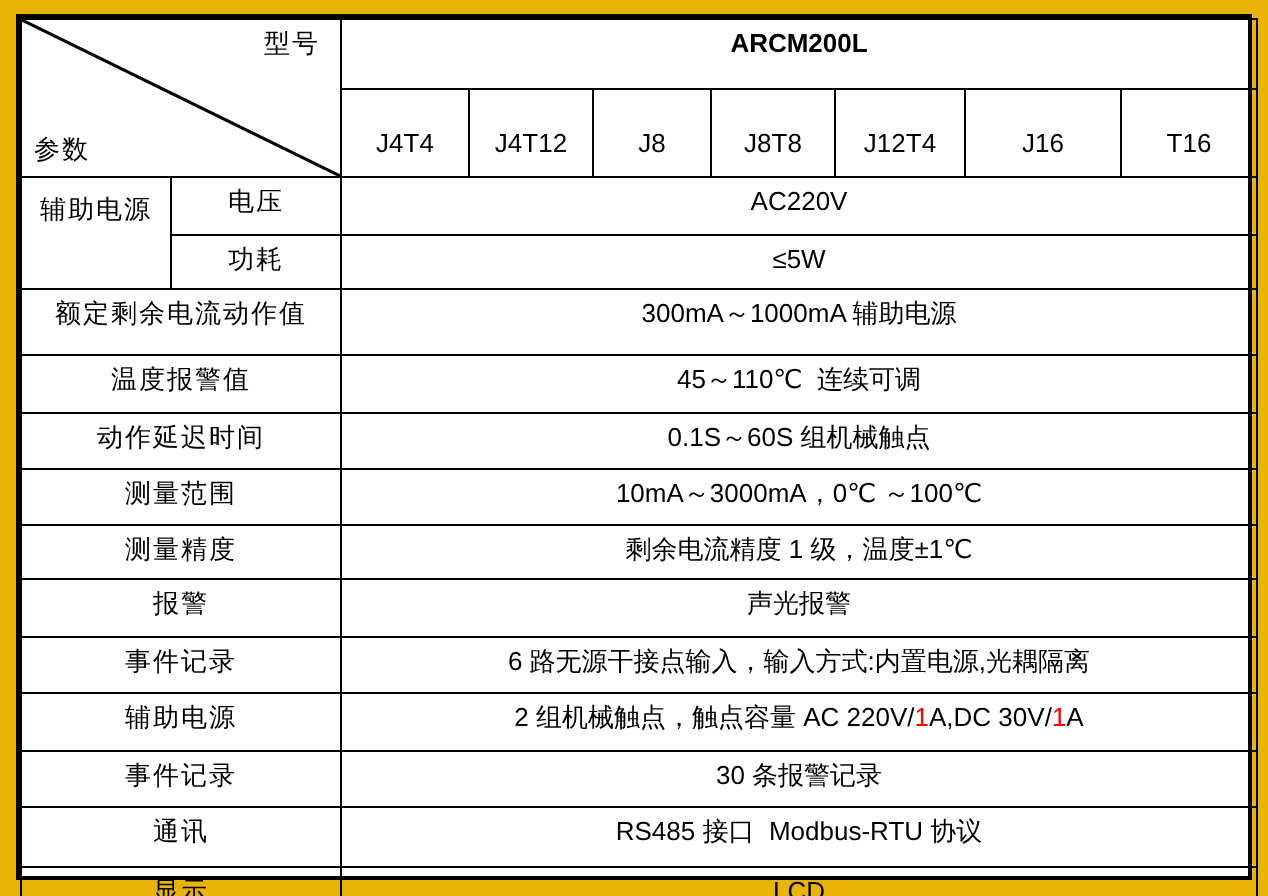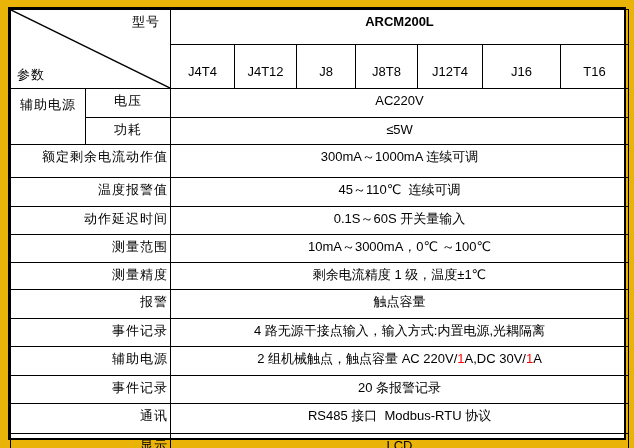--- a/index.html
+++ b/index.html
@@ -18,21 +18,21 @@
     width:100%; height:100%;
   }
   td {
     border:1px solid #000;
     text-align:center; vertical-align:top;
     padding:4px 2px 0 2px;
     font-size:13px; line-height:1.2;
     overflow:hidden;
     white-space:pre-wrap;
   }
-  td.label-cell { letter-spacing:1px;text-align:right; }
+  td.label-cell { letter-spacing:1px; }
   td.sub-label  { letter-spacing:1px; }
   td.aux-cell   { letter-spacing:1px; padding-top:8px; }
   td.model-cell { padding-top:19px; }
   td.family-cell{ padding-top:4px;font-weight:bold; }
   
   td.diag { position:relative; padding:0; }
   td.diag svg.diag-line { position:absolute; left:0; top:0; width:100%; height:100%; display:block; }
   .corner-model { position:absolute; top:4px; right:10px; letter-spacing:1px; font-size:13px; }
   .corner-param { position:absolute; bottom:5px; left:6px; letter-spacing:1px; font-size:13px; }
   
@@ -86,53 +86,53 @@
         <td class="sub-label">电压</td>
         <td colspan="7">AC220V</td>
       </tr>
       <tr class="r4">
         <td class="sub-label">功耗</td>
         <td colspan="7">≤5W</td>
       </tr>
 
       <tr class="r5">
         <td class="label-cell" colspan="2">额定剩余电流动作值</td>
-        <td colspan="7">300mA～1000mA 连续可调</td>
+        <td colspan="7">300mA～1000mA 辅助电源</td>
       </tr>
       <tr class="r6">
         <td class="label-cell" colspan="2">温度报警值</td>
         <td colspan="7">45～110℃  连续可调</td>
       </tr>
       <tr class="r7">
         <td class="label-cell" colspan="2">动作延迟时间</td>
-        <td colspan="7">0.1S～60S 开关量输入</td>
+        <td colspan="7">0.1S～60S 组机械触点</td>
       </tr>
       <tr class="r8">
         <td class="label-cell" colspan="2">测量范围</td>
         <td colspan="7">10mA～3000mA，0℃ ～100℃</td>
       </tr>
       <tr class="r9">
         <td class="label-cell" colspan="2">测量精度</td>
         <td colspan="7">剩余电流精度 1 级，温度±1℃</td>
       </tr>
       <tr class="r10">
         <td class="label-cell" colspan="2">报警</td>
-        <td colspan="7">触点容量</td>
+        <td colspan="7">声光报警</td>
       </tr>
       <tr class="r11">
         <td class="label-cell" colspan="2">事件记录</td>
-        <td colspan="7">4 路无源干接点输入，输入方式:内置电源,光耦隔离</td>
+        <td colspan="7">6 路无源干接点输入，输入方式:内置电源,光耦隔离</td>
       </tr>
       <tr class="r12">
         <td class="label-cell" colspan="2">辅助电源</td>
         <td colspan="7"><span style="color: rgb(0, 0, 0);">2 组机械触点，触点容量 AC 220V/</span><span style="color: rgb(255, 0, 0);">1</span><span style="color: rgb(0, 0, 0); text-align: right;">A,DC 30V/</span><span style="color: rgb(255, 0, 0);">1</span><span style="color: rgb(0, 0, 0);">A</span></td>
       </tr>
       <tr class="r13">
         <td class="label-cell" colspan="2">事件记录</td>
-        <td colspan="7">20 条报警记录</td>
+        <td colspan="7">30 条报警记录</td>
       </tr>
       <tr class="r14">
         <td class="label-cell" colspan="2">通讯</td>
         <td colspan="7">RS485 接口  Modbus-RTU 协议</td>
       </tr>
       <tr class="r15">
         <td class="label-cell" colspan="2">显示</td>
         <td colspan="7">LCD</td>
       </tr>
     </tbody>

